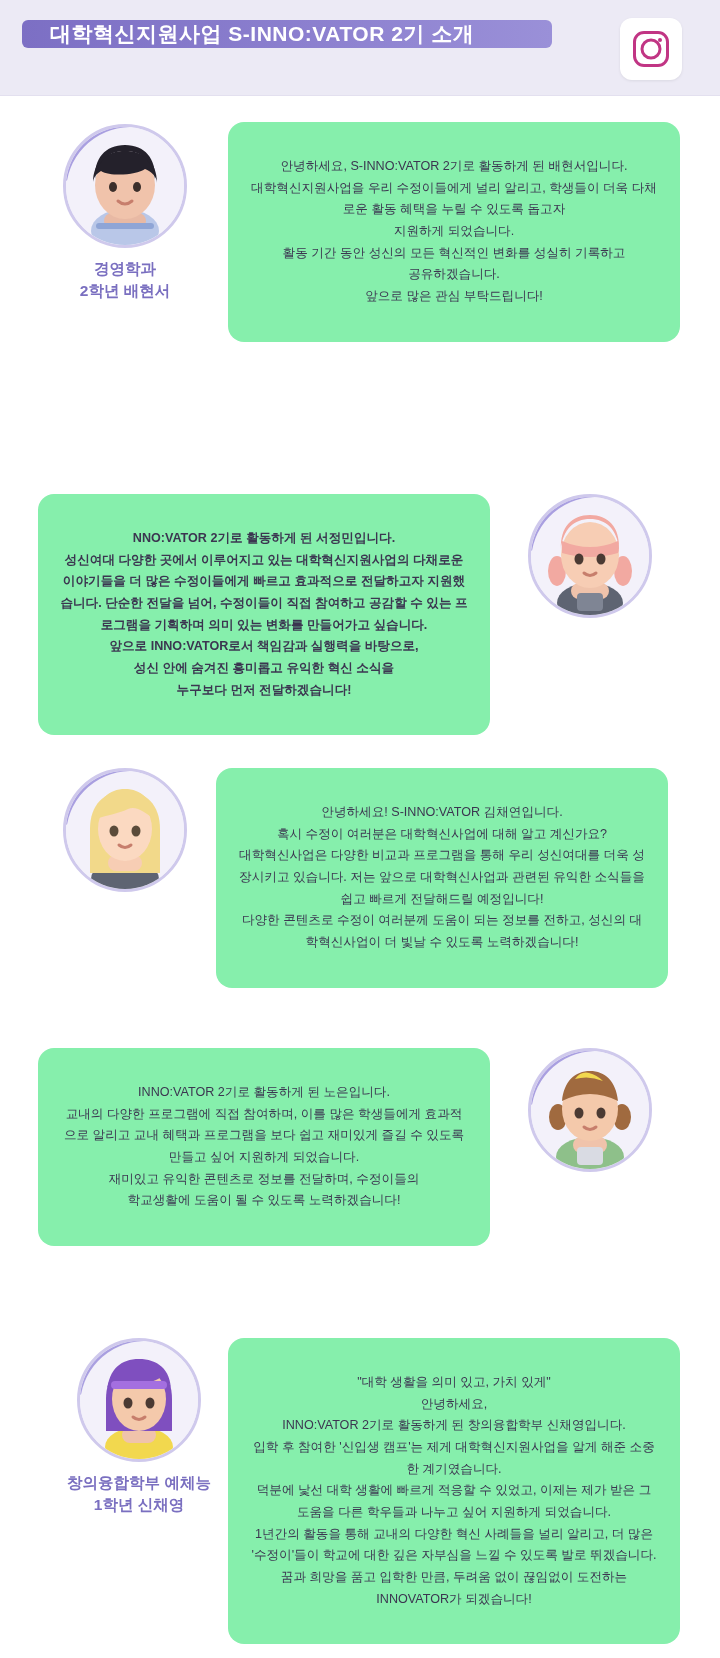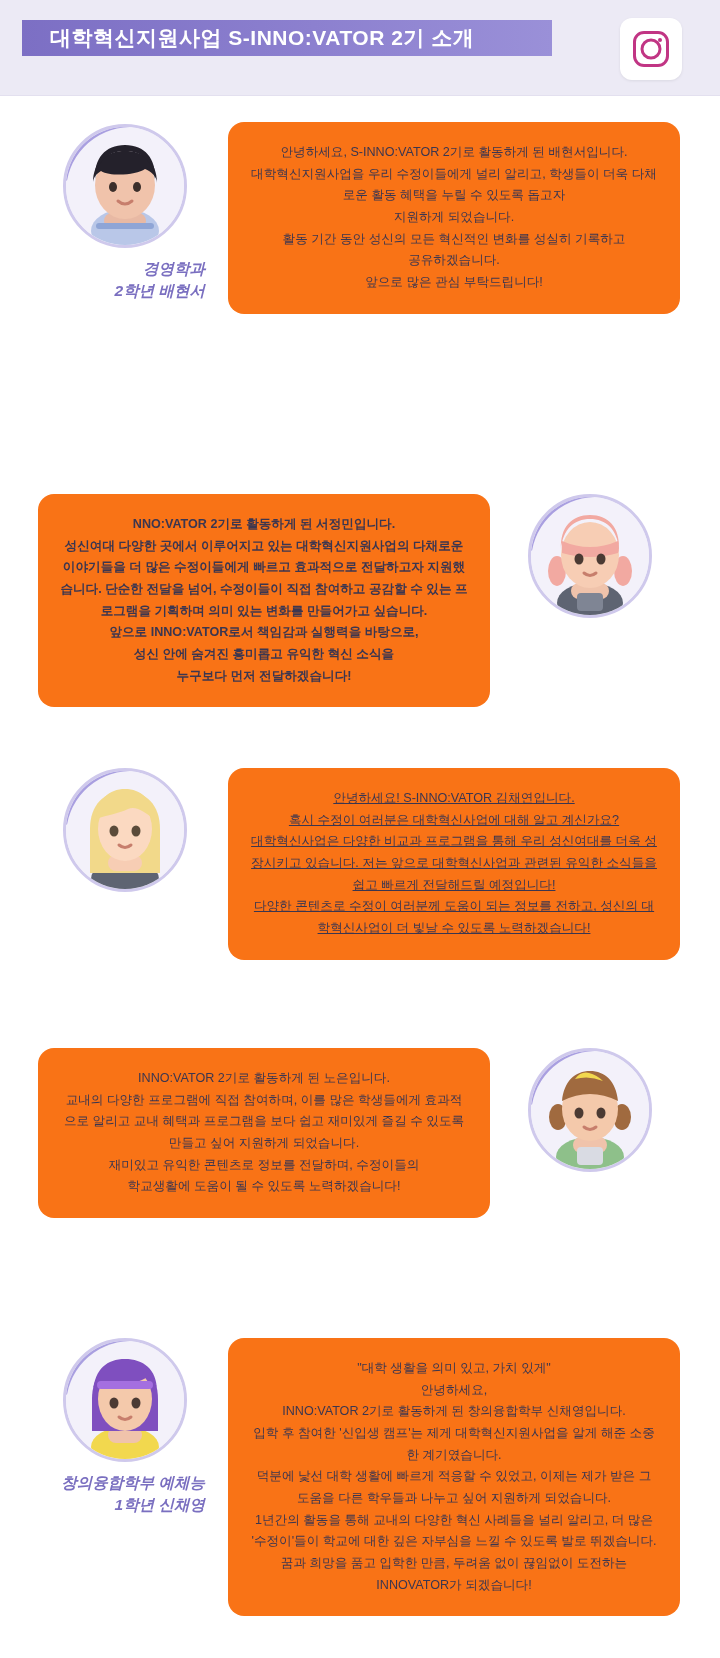--- a/index.html
+++ b/index.html
@@ -22,23 +22,23 @@
     position: relative;
     height: 96px;
     background: #eceaf5;
     border-bottom: 1px solid #e3e0ef;
   }
   .header-banner {
     position: absolute;
     left: 22px;
     top: 20px;
     width: 530px;
-    height: 36px;
+    height: 28px;
     background: linear-gradient(90deg, #7c6fc4 0%, #8c80cf 55%, #9a90d8 100%);
-    border-radius: 0;
+    border-radius: 6px;
     display: flex;
     align-items: center;
     padding-left: 28px;
   }
   .header-title {
     color: #ffffff;
     font-size: 21px;
     font-weight: bold;
     letter-spacing: 0.5px;
     white-space: nowrap;
@@ -58,22 +58,21 @@
   }
 
   
   .block {
     position: relative;
     width: 720px;
   }
   .avatar-wrap {
     position: absolute;
     width: 160px;
-    text-align: right;
-    font-style: italic;
+    text-align: center;
   }
   .avatar-ring {
     position: relative;
     width: 124px;
     height: 124px;
     margin: 0 auto;
     border-radius: 50%;
     background: #f1eff9;
     border: 3px solid #cfc9ec;
     overflow: hidden;
@@ -95,23 +94,23 @@
     margin-top: 10px;
     font-size: 15.5px;
     line-height: 1.45;
     color: #7a6fc0;
     font-weight: bold;
   }
   .caption .line2 { display: block; }
 
   .bubble {
     position: absolute;
-    background: #f97316;
+    background: #86efac;
     border-radius: 16px;
-    padding: 20px 22px;
+    padding: 34px 22px;
     font-size: 12.6px;
     line-height: 1.72;
     color: #3b3650;
     text-align: center;
   }
 
   
   .ig-square {
     width: 36px;
     height: 36px;
@@ -217,21 +216,21 @@
         <path d="M24 58c0-24 14-38 35-38s35 14 35 38v44H24z" fill="#f2d98a"></path>
         <rect x="42" y="84" width="34" height="16" rx="8" fill="#f7cdb4"></rect>
         <ellipse cx="59" cy="58" rx="27" ry="32" fill="#fbd9c1"></ellipse>
         <path d="M30 48c2-20 13-30 29-30s27 10 29 30c-8-6-18-14-26-10-10 5-22 6-32 10z" fill="#f2d98a"></path>
         <ellipse cx="48" cy="60" rx="4.5" ry="5.5" fill="#5a4b3a"></ellipse>
         <ellipse cx="70" cy="60" rx="4.5" ry="5.5" fill="#5a4b3a"></ellipse>
         <path d="M53 74q6 5 12 0" stroke="#c77e6c" stroke-width="3" fill="none" stroke-linecap="round"></path>
       </svg>
     </div>
   </div>
-  <div class="bubble" style="left:228px; top:672px; width:452px;text-decoration:underline;">
+  <div class="bubble" style="left:216px; top:672px; width:452px;">
     <span style="white-space:pre-line;">안녕하세요! S-INNO:VATOR 김채연입니다.
 혹시 수정이 여러분은 대학혁신사업에 대해 알고 계신가요?
 대학혁신사업은 다양한 비교과 프로그램을 통해 우리 성신여대를 더욱 성장시키고 있습니다. 저는 앞으로 대학혁신사업과 관련된 유익한 소식들을 쉽고 빠르게 전달해드릴 예정입니다!
 다양한 콘텐츠로 수정이 여러분께 도움이 되는 정보를 전하고, 성신의 대학혁신사업이 더 빛날 수 있도록 노력하겠습니다!</span>
   </div>
 </div>
 
 <div class="block">
   <div class="avatar-wrap" style="left:510px; top:952px;">
     <div class="avatar-ring">
@@ -253,21 +252,21 @@
   </div>
   <div class="bubble" style="left:38px; top:952px; width:452px;">
     <span style="white-space:pre-line;">INNO:VATOR 2기로 활동하게 된 노은입니다.
 교내의 다양한 프로그램에 직접 참여하며, 이를 많은 학생들에게 효과적으로 알리고 교내 혜택과 프로그램을 보다 쉽고 재미있게 즐길 수 있도록 만들고 싶어 지원하게 되었습니다.
 재미있고 유익한 콘텐츠로 정보를 전달하며, 수정이들의
 학교생활에 도움이 될 수 있도록 노력하겠습니다!</span>
   </div>
 </div>
 
 <div class="block">
-  <div class="avatar-wrap" style="left:45px; top:1242px;">
+  <div class="avatar-wrap" style="left:59px; top:1242px;">
     <div class="avatar-ring">
       <svg width="118" height="118" viewBox="0 0 118 118" aria-hidden="true">
         <rect width="118" height="118" fill="#f3f1fa"></rect>
         <ellipse cx="59" cy="106" rx="34" ry="20" fill="#f2d84e"></ellipse>
         <rect x="42" y="86" width="34" height="16" rx="8" fill="#f0c3ab"></rect>
         <path d="M26 58c0-24 14-36 33-36s33 12 33 36v32H26z" fill="#7f4fbf"></path>
         <ellipse cx="59" cy="58" rx="27" ry="32" fill="#f4c9ab"></ellipse>
         <path d="M27 50c2-22 14-32 32-32s32 10 32 32c0-8-5-12-10-14-10 8-36 10-46 4-5 3-8 5-8 10z" fill="#7f4fbf"></path>
         <rect x="31" y="40" width="56" height="8" rx="4" fill="#a46fe0"></rect>
         <ellipse cx="48" cy="62" rx="4.5" ry="5.5" fill="#4b3a33"></ellipse>

